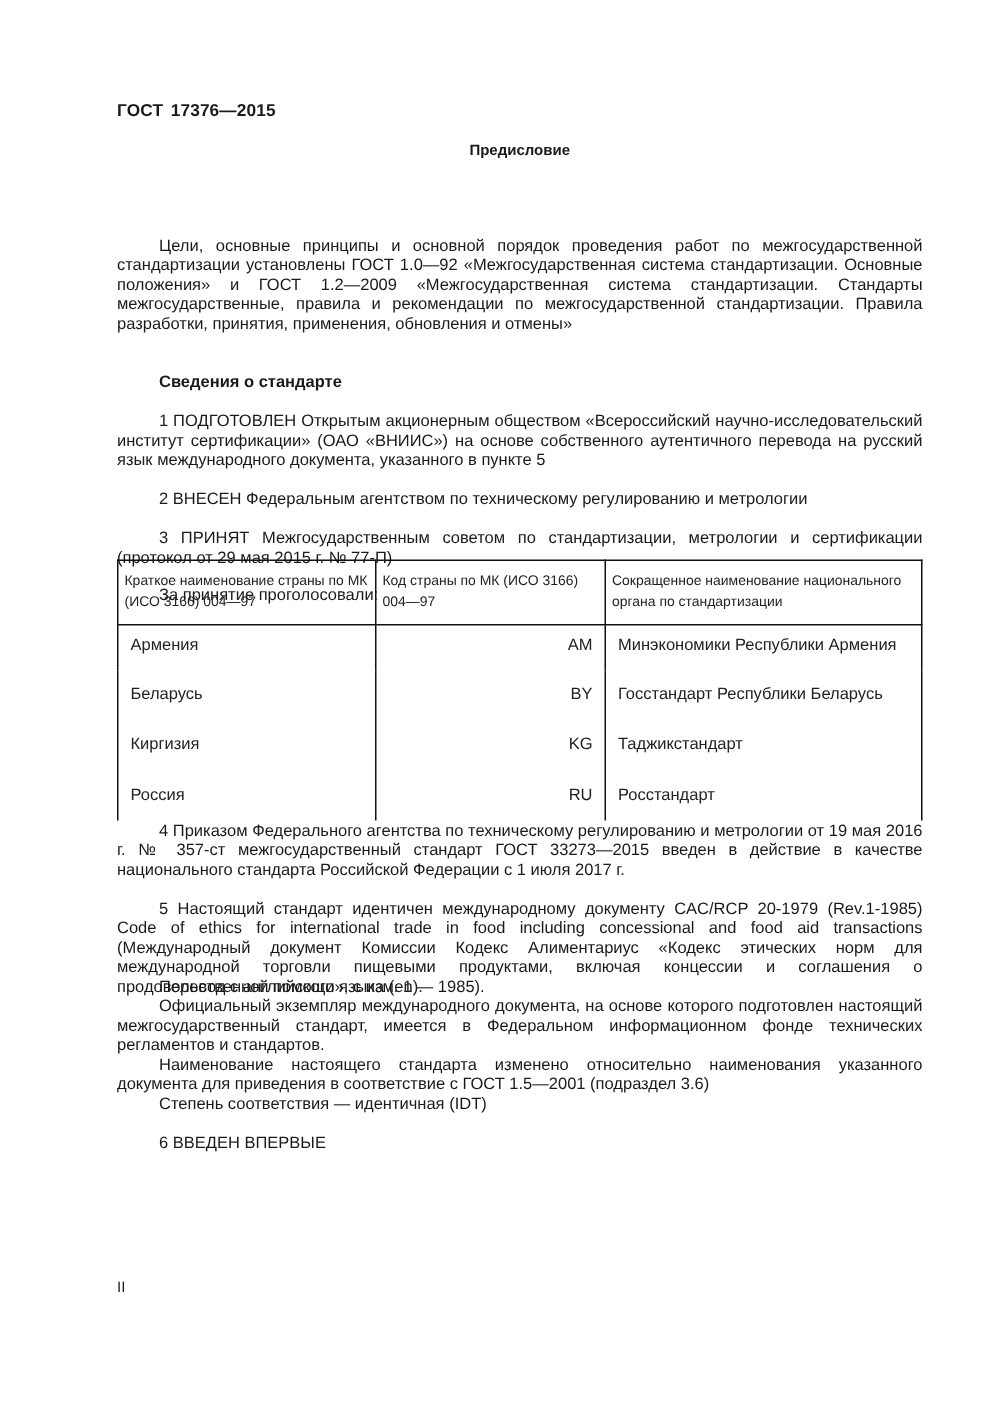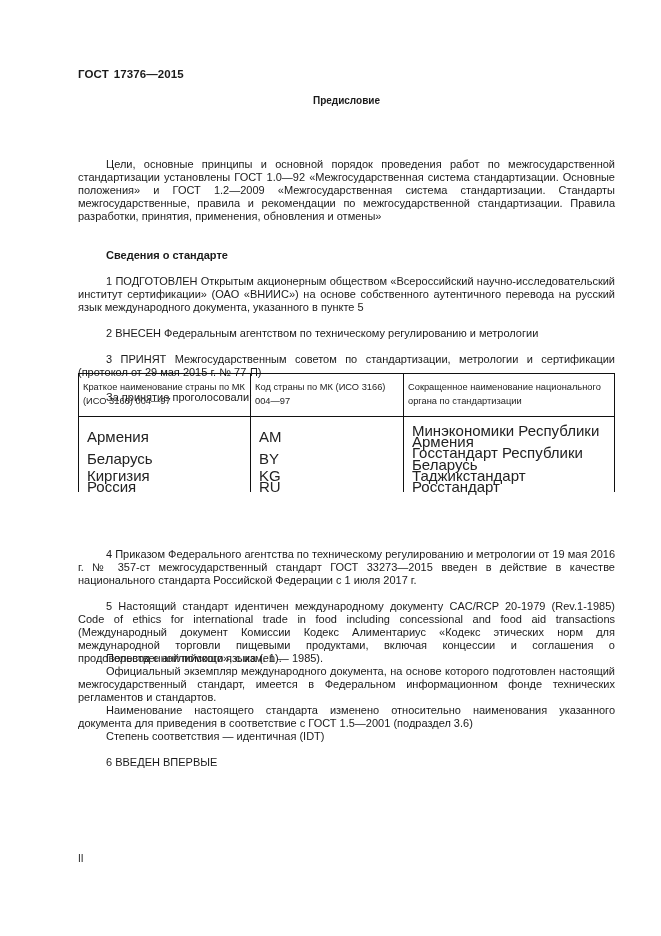--- a/index.html
+++ b/index.html
@@ -8,24 +8,24 @@
   .page { position: absolute; left: 78px; top: 0; width: 537px; }
   .doc-code { position: absolute; top: 68px; left: 0; font-size: 11.5px; font-weight: bold; letter-spacing: 0.1px; }
   .doc-code .gap { display: inline-block; width: 5px; }
   .title { position: absolute; top: 95px; left: 0; width: 537px; text-align: center; font-size: 10px; font-weight: bold; }
   .p { position: absolute; left: 0; width: 537px; font-size: 11px; line-height: 13px; text-align: justify; margin-top: 36px; }
   .p .ind { display: inline-block; width: 28px; }
   .indent-only { padding-left: 28px; width: 509px; }
   .bold { font-weight: bold; }
   table.votes { position: absolute; top: 373px; left: 0; width: 537px; border-collapse: collapse; font-size: 9.3px; color: #222; }
   table.votes th { font-weight: normal; border: 1.3px solid #111; padding: 6px 4px 8px 4px; line-height: 14px; text-align: left; vertical-align: middle; }
-  table.votes td { border-left: 1.3px solid #111; border-right: 1.3px solid #111; padding: 0 8px; line-height: 11.2px; font-size: 15px; }
+  table.votes td { border-left: 1.3px solid #111; border-right: 1.3px solid #111; padding: 11px 8px; line-height: 11.2px; font-size: 11px; }
   table.votes tr.first td { padding-top: 8px; }
   table.votes tr.last td { padding-bottom: 4px; border-bottom: 1.3px solid #111; }
-  table.votes td.code { text-align: left; }
+  table.votes td.code { text-align: right; }
   .col1 { width: 163px; } .col2 { width: 144px; }
   .page-num { position: absolute; top: 853px; left: 0; font-size: 10px; }
 </style>
 </head>
 <body>
 
 <div class="page">
 
   <div class="doc-code">
     <span>ГОСТ</span><span class="gap"></span><span>17376—2015</span>

